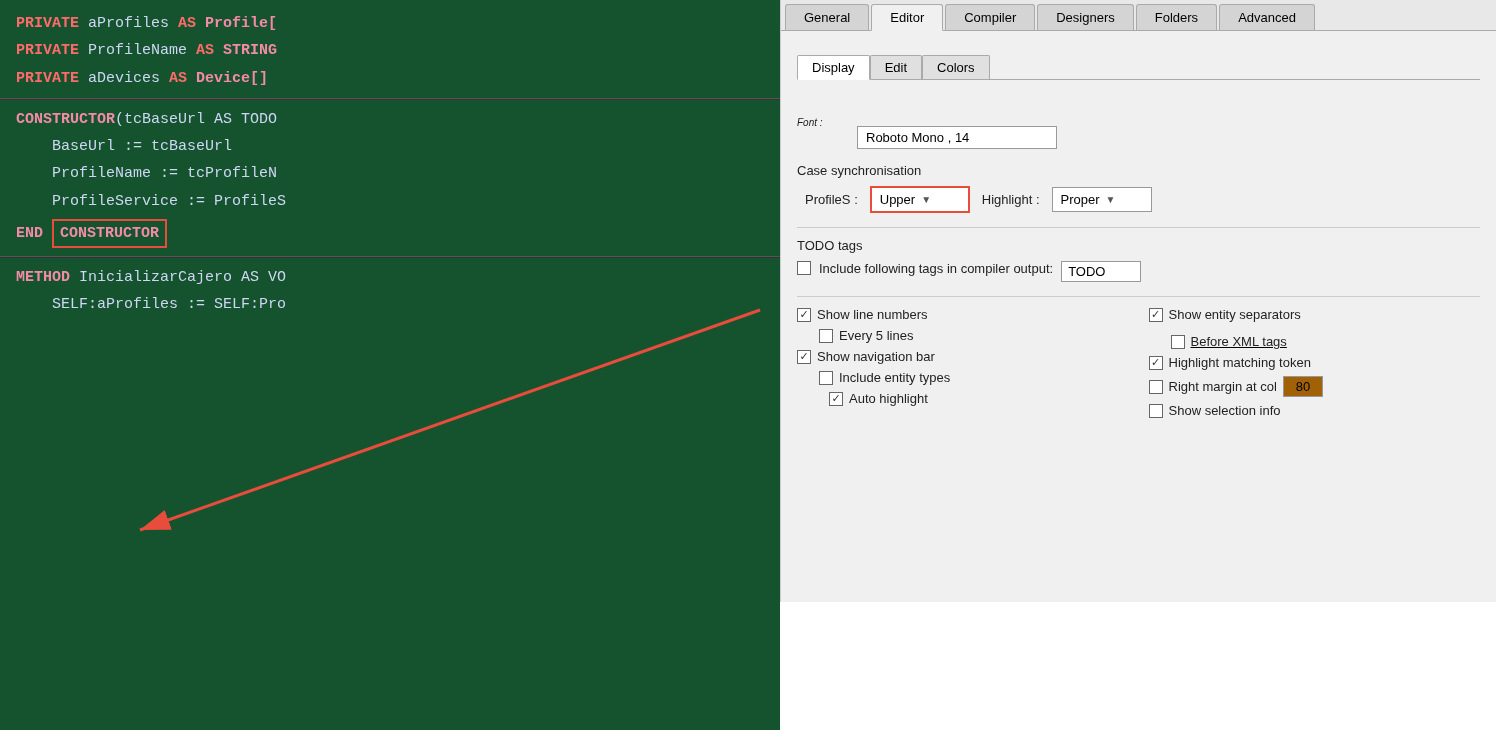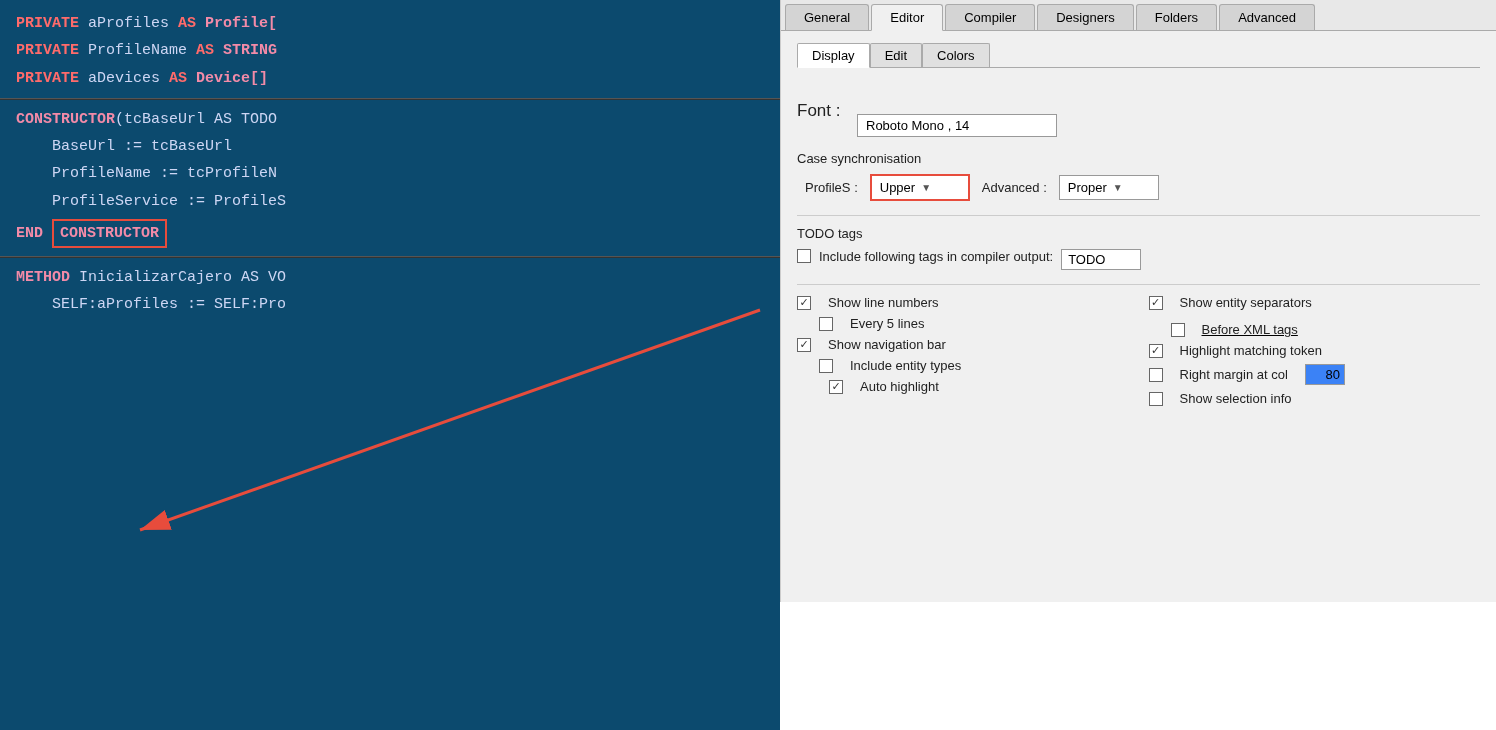--- a/index.html
+++ b/index.html
@@ -10,21 +10,21 @@
       width: 1496px;
       height: 730px;
       overflow: hidden;
       display: flex;
     }
 
     
     .code-panel {
       width: 780px;
       height: 730px;
-      background: #0c4a6e;
+      background: #14532d;
       color: #cdd6f4;
       font-family: 'Courier New', monospace;
       font-size: 15px;
       position: relative;
       overflow: hidden;
     }
 
     .code-line {
       padding: 2px 16px;
       white-space: nowrap;
@@ -86,21 +86,21 @@
 
     .tab.active {
       background: #f0f0f0;
       border-bottom: 1px solid #f0f0f0;
       margin-bottom: -1px;
       font-weight: normal;
     }
 
     
     .settings-content {
-      padding: 12px 16px;
+      padding: 24px 16px;
       flex: 1;
     }
 
     
     .sub-tab-bar {
       display: flex;
       gap: 0;
       margin-bottom: 16px;
       border-bottom: 1px solid #aaa;
     }
@@ -122,23 +122,24 @@
     }
 
     
     .form-row {
       display: flex;
       align-items: center;
       margin-bottom: 14px;
     }
 
     .form-label {
-      font-size: 17px;
+      font-size: 10px;
       min-width: 60px;
       color: #222;
+      font-style: italic;
     }
 
     .form-input {
       border: 1px solid #999;
       background: #fff;
       padding: 3px 8px;
       font-size: 13px;
       min-width: 200px;
       margin-top: 30px;
     }
@@ -243,35 +244,35 @@
 
     .options-grid {
       display: grid;
       grid-template-columns: 1fr 1fr;
       gap: 6px 20px;
     }
 
     .option-row {
       display: flex;
       align-items: center;
-      gap: 17px;
+      gap: 6px;
     }
 
     .option-label {
       font-size: 13px;
       color: #222;
     }
 
     .margin-input {
       border: 1px solid #999;
-      background: #3b82f6;
+      background: #a16207;
       padding: 2px 4px;
       font-size: 13px;
       width: 40px;
-      text-align: right;
+      text-align: center;
     }
 
     
     .settings-divider {
       border: none;
       border-top: 1px solid #ccc;
       margin: 10px 0;
     }
   </style>
 </head>
@@ -358,21 +359,21 @@
     </div>
 
     <div class="case-sync-section">
       <div class="section-label">Case synchronisation</div>
       <div class="case-sync-row">
         <span class="case-label">ProfileS :</span>
         <div class="dropdown-highlighted">
           <span>Upper</span>
           <span class="chevron">▼</span>
         </div>
-        <span class="functions-label">Advanced :</span>
+        <span class="functions-label">Highlight :</span>
         <div class="dropdown-normal">
           <span>Proper</span>
           <span class="chevron">▼</span>
         </div>
       </div>
     </div>
 
     <hr class="settings-divider">
 
     <div class="todo-section">

